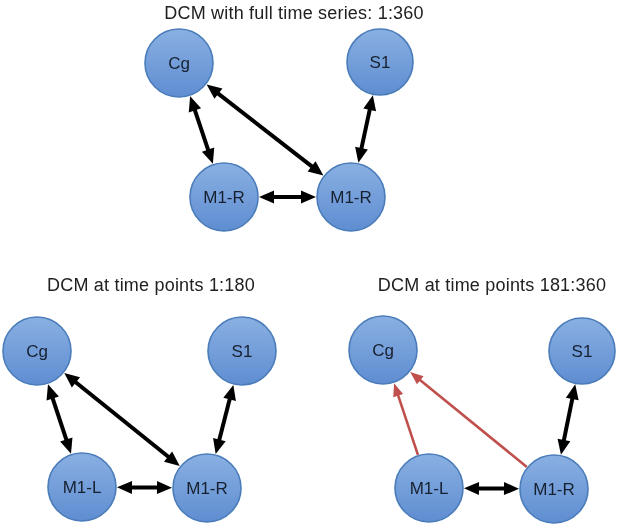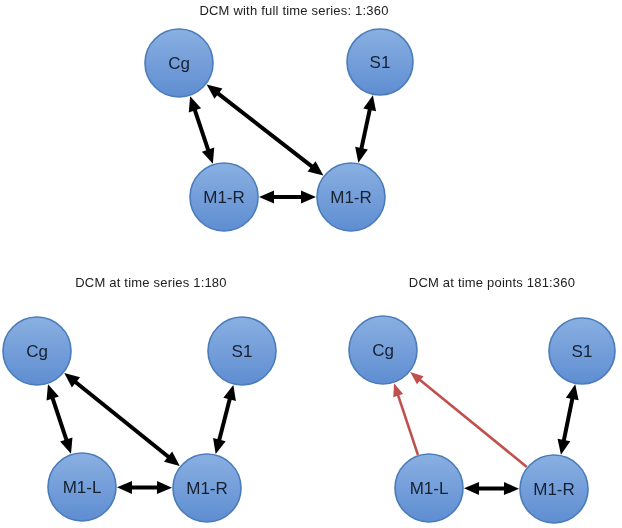--- a/index.html
+++ b/index.html
@@ -18,21 +18,21 @@
     position: absolute;
     left: 0; top: 0;
   }
   svg.graph text {
     font-family: "Liberation Sans", sans-serif;
     font-size: 17px;
   }
   .diagram-title {
     position: absolute;
     text-align: center;
-    font-size: 13px;
+    font-size: 18px;
     color: #212121;
     letter-spacing: 0.2px;
     white-space: nowrap;
   }
   .t-full   { left: 94px;  top: 3px;   width: 400px; }
   .t-first  { left: 0px;   top: 275px; width: 302px; }
   .t-second { left: 341px; top: 275px; width: 302px; }
 </style>
 </head>
 <body>
@@ -152,15 +152,15 @@
           <circle cx="429" cy="488" r="34" fill="url(#nodeGrad)" stroke="#4a7cba" stroke-width="1.6"></circle>
           <text x="429" y="488" dy="0.35em" text-anchor="middle" fill="#16202e">M1-L</text>
         </g>
         <g>
           <circle cx="554" cy="489" r="34" fill="url(#nodeGrad)" stroke="#4a7cba" stroke-width="1.6"></circle>
           <text x="554" y="489" dy="0.35em" text-anchor="middle" fill="#16202e">M1-R</text>
         </g>
       </g>
     </svg>
   <div class="diagram-title t-full">DCM with full time series: 1:360</div>
-  <div class="diagram-title t-first">DCM at time series 1:180</div>
+  <div class="diagram-title t-first">DCM at time points 1:180</div>
   <div class="diagram-title t-second">DCM at time points 181:360</div>
 </div>
 
 </body></html>

